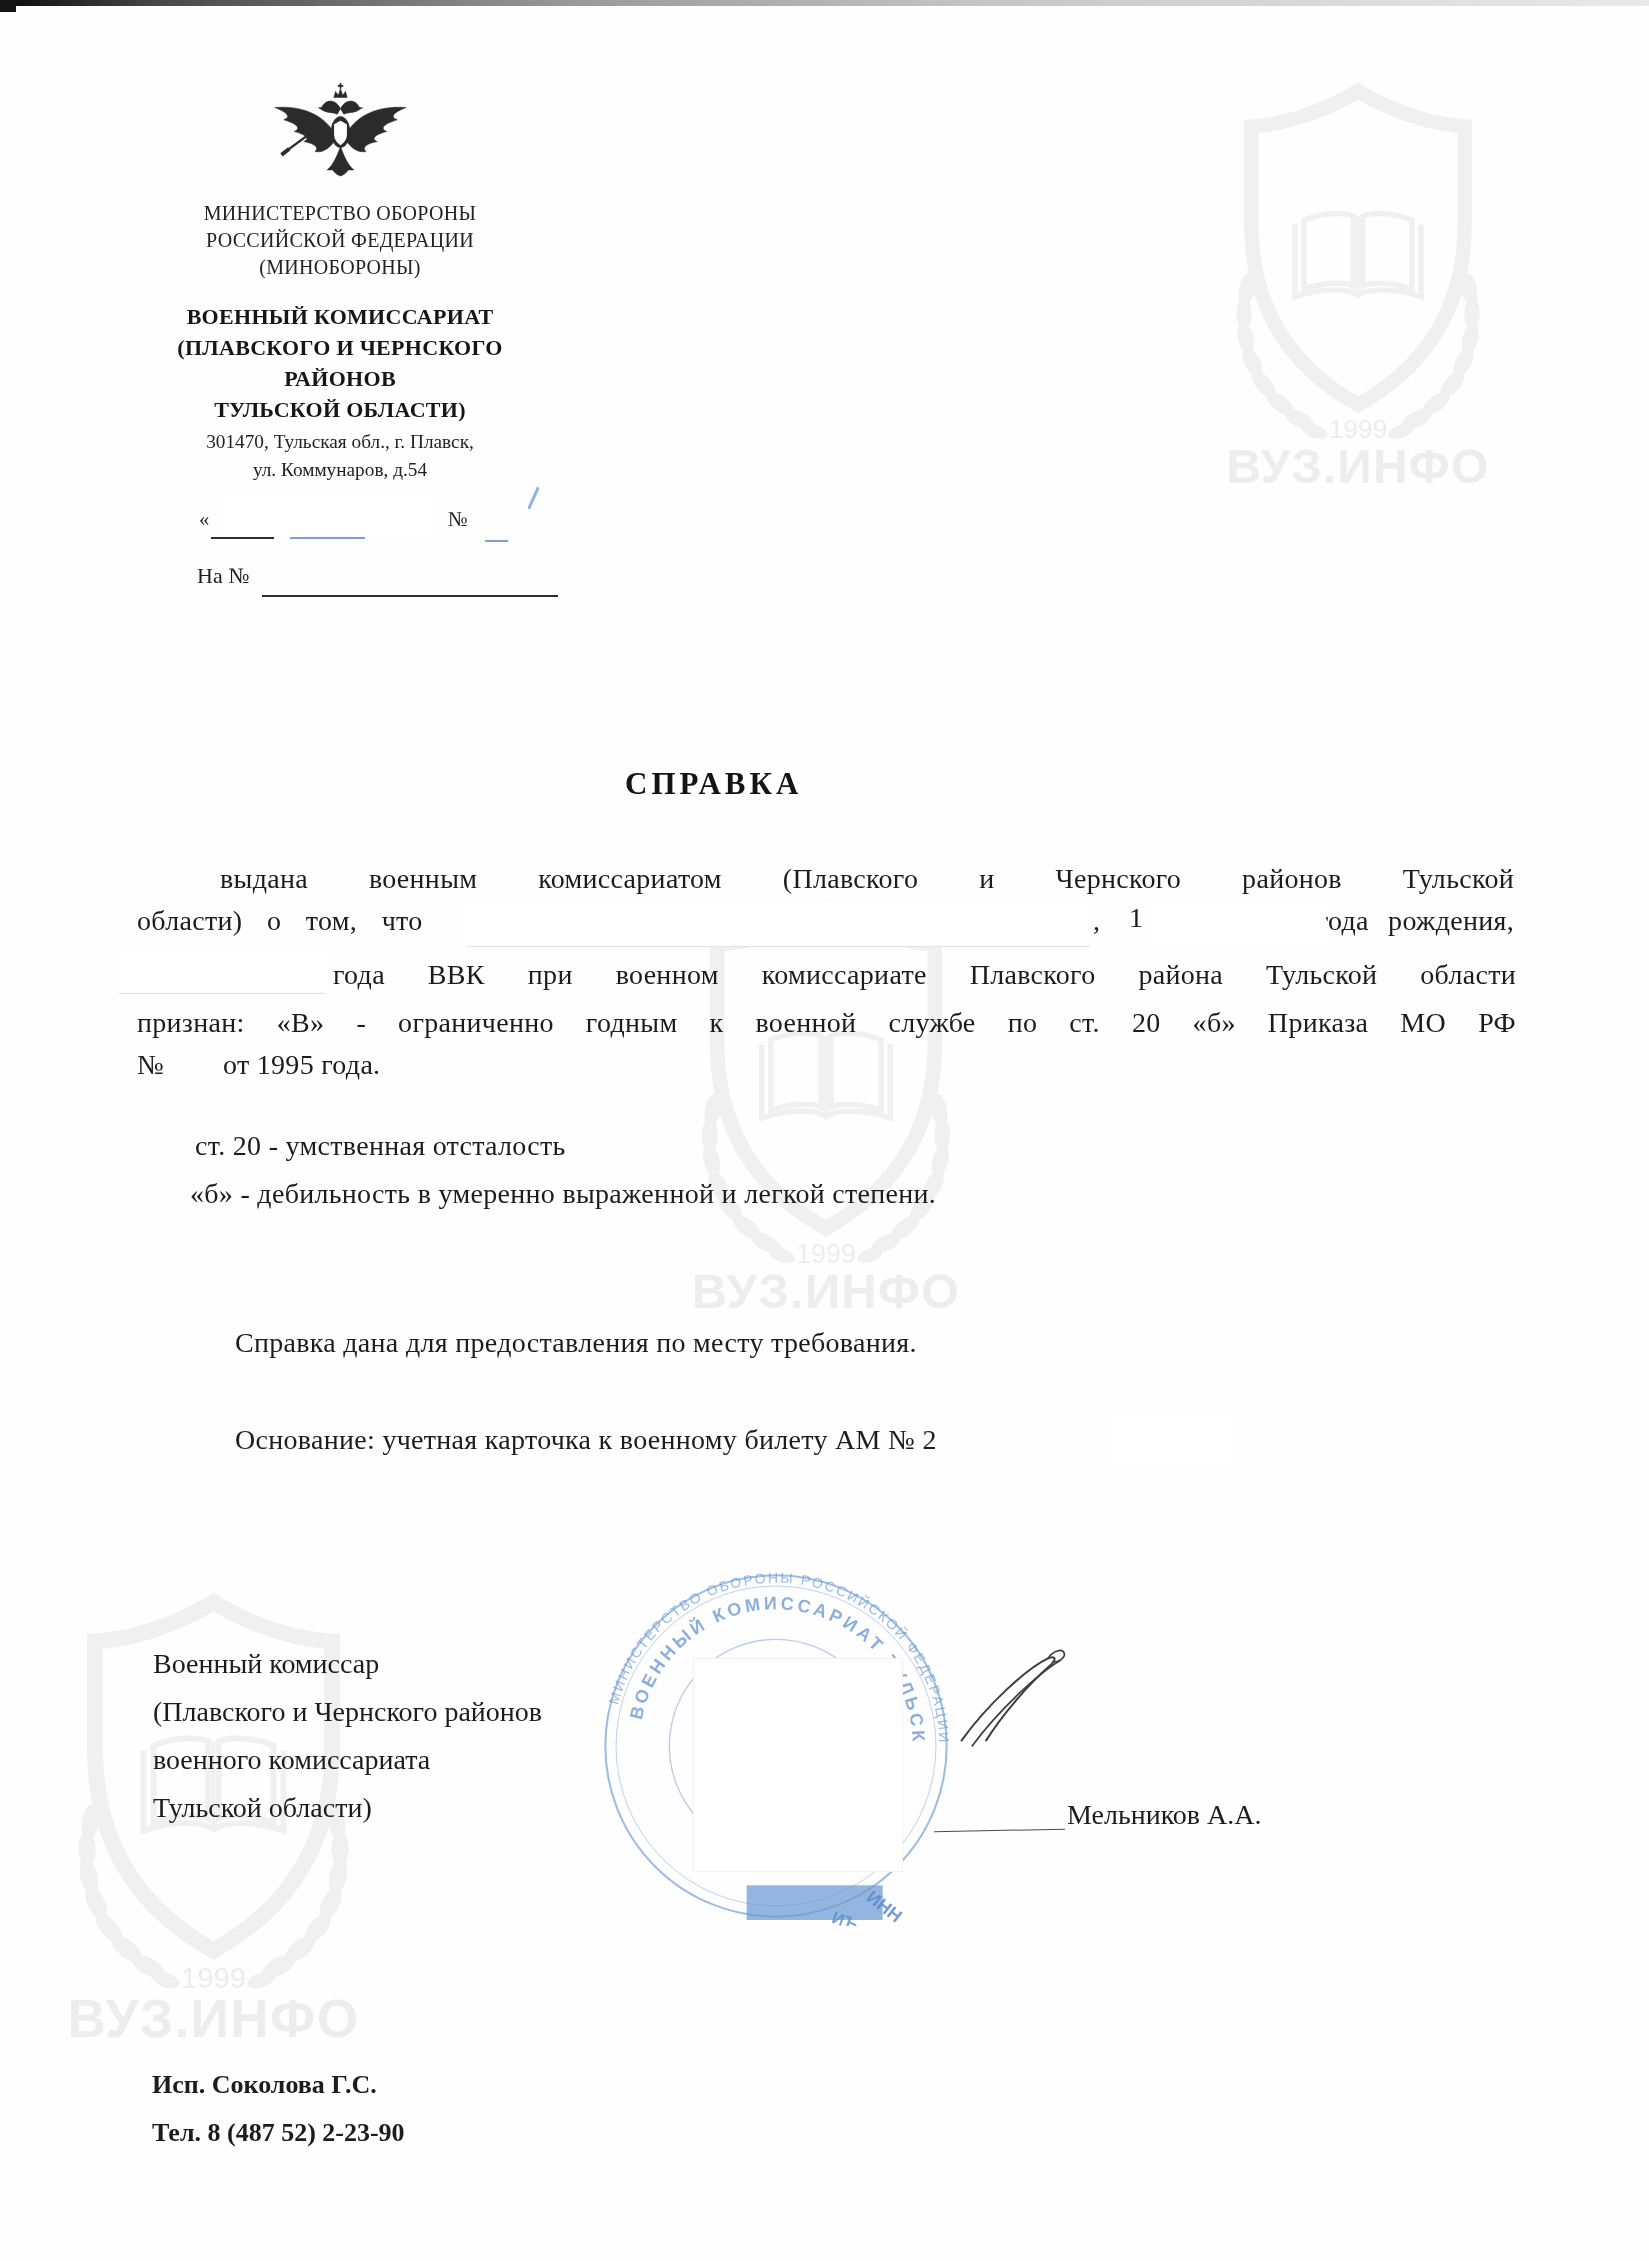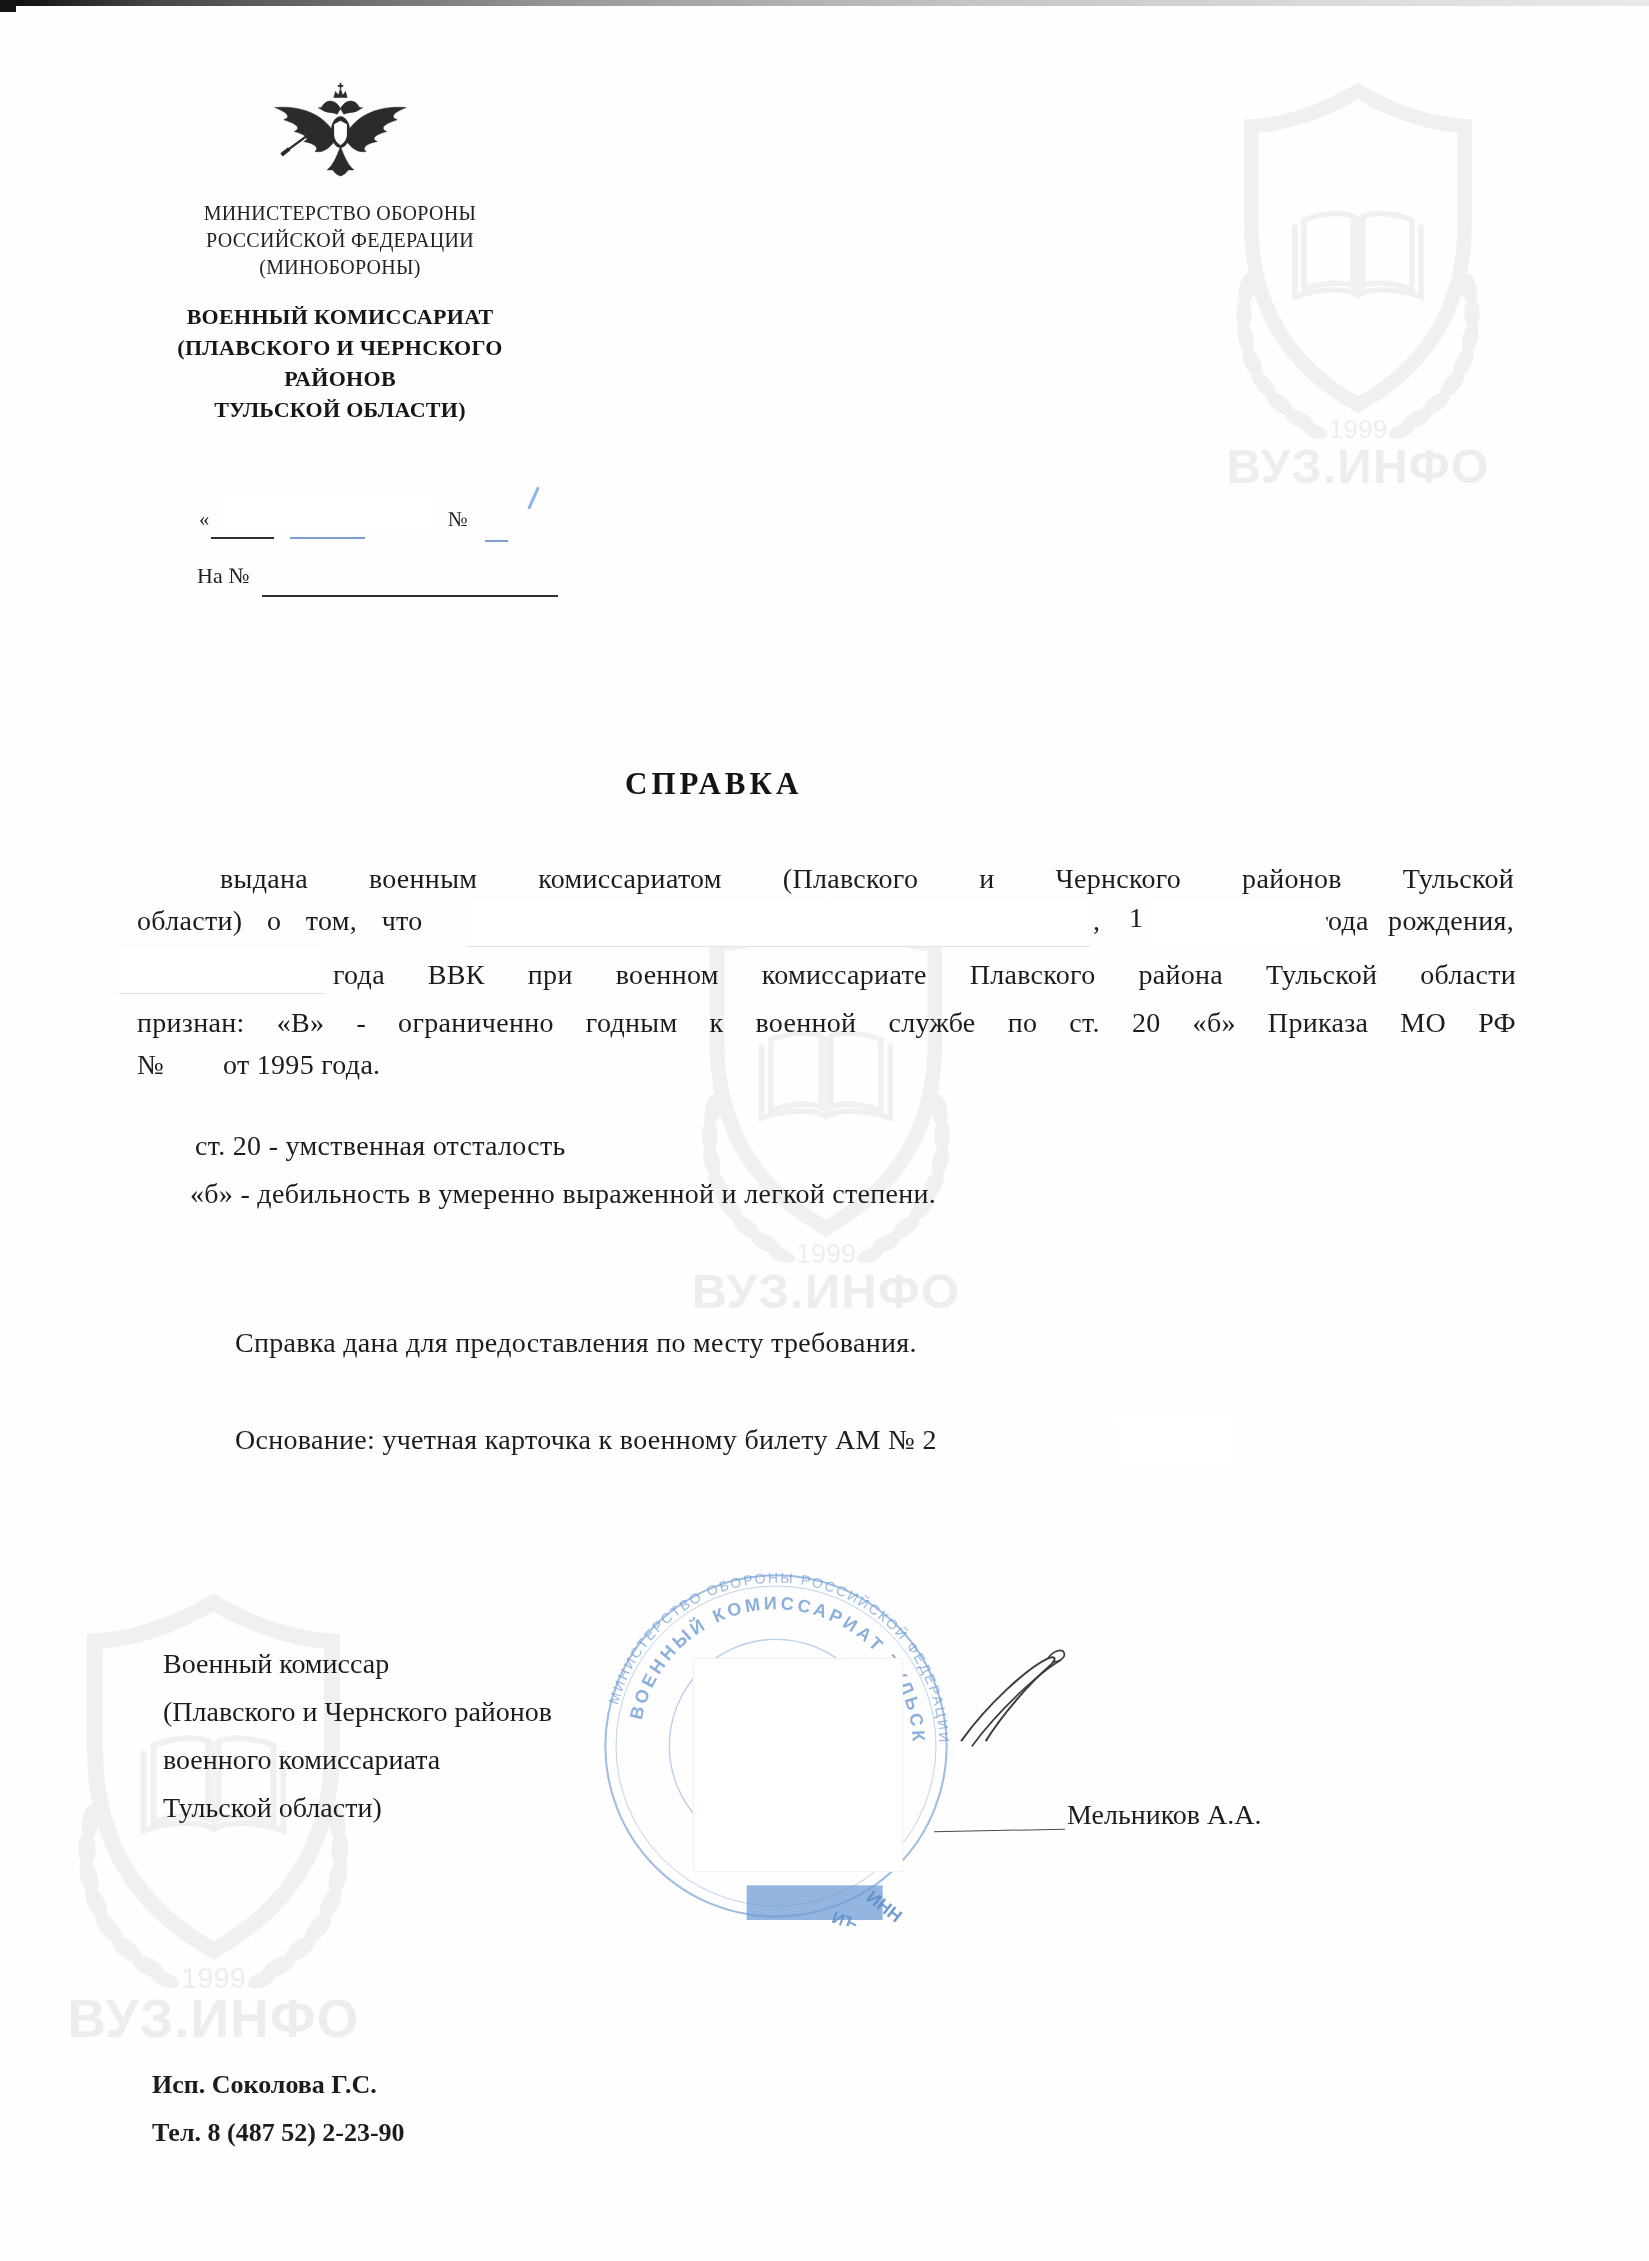--- a/index.html
+++ b/index.html
@@ -25,21 +25,21 @@
   .ref-line{z-index:3;font-size:22px;color:#1e1e1e;}
   
   .doc-title{left:625px;top:766px;font-size:31px;font-weight:bold;letter-spacing:4px;color:#141414;z-index:3;}
   
   .bodytxt{font-size:28px;color:#1c1c1e;z-index:3;white-space:nowrap;letter-spacing:0.3px;}
   .just{white-space:normal;text-align:justify;text-align-last:justify;line-height:44px;}
   
   .wbox{background:#ffffff;z-index:4;}
   .wbox.edge{border-bottom:0.7px solid #e2e2e2;}
   
-  .sig-block{left:163px;top:1640px;width:600px;font-size:28px;line-height:48px;color:#1c1c1e;z-index:3;white-space:nowrap;}
+  .sig-block{left:153px;top:1640px;width:600px;font-size:28px;line-height:48px;color:#1c1c1e;z-index:3;white-space:nowrap;}
   .sig-name{left:1067px;top:1799px;font-size:28px;color:#1c1c1e;z-index:5;white-space:nowrap;}
   .sig-uline{left:934px;top:1830px;width:131px;height:1.3px;background:#4a4a4a;transform:rotate(-1.2deg);z-index:5;}
   
   .footer{left:152px;top:2061px;font-size:26px;line-height:48px;color:#1c1c1e;z-index:3;white-space:nowrap;font-weight:bold;}
   
   .wm{z-index:1;pointer-events:none;}
   
   .stamp{left:596px;top:1566px;width:360px;height:360px;z-index:2;}
   .squiggle{left:949px;top:1640px;width:140px;height:153px;z-index:5;}
   .blue-tick{left:532px;top:486px;width:2.7px;height:24px;background:#8fb3e6;transform:rotate(24deg);border-radius:1.3px;z-index:3;}
@@ -114,20 +114,24 @@
     <div>МИНИСТЕРСТВО ОБОРОНЫ</div>
     <div>РОССИЙСКОЙ ФЕДЕРАЦИИ</div>
     <div>(МИНОБОРОНЫ)</div>
   </div>
   <div class="commissariat">
     <div>ВОЕННЫЙ КОМИССАРИАТ</div>
     <div>(ПЛАВСКОГО И ЧЕРНСКОГО</div>
     <div>РАЙОНОВ</div>
     <div>ТУЛЬСКОЙ ОБЛАСТИ)</div>
   </div>
+  <div class="address">
+    <div>301470, Тульская обл., г. Плавск,</div>
+    <div>ул. Коммунаров, д.54</div>
+  </div>
 </div>
 
 <span class="abs date-line" style="left:199px;top:508px;">«</span>
 <div class="abs uline" style="left:211px;top:537px;width:63px;"></div>
 <div class="abs uline blue" style="left:290px;top:537px;width:75px;"></div>
 <span class="abs date-line" style="left:373px;top:508px;">2024г.</span>
 <span class="abs date-line" style="left:448px;top:508px;">№</span>
 <div class="abs uline blue" style="left:485px;top:540px;width:22.7px;"></div>
 <div class="abs wbox" style="left:223px;top:494px;width:210px;height:39px;"></div>
 <div class="abs blue-tick"></div>

